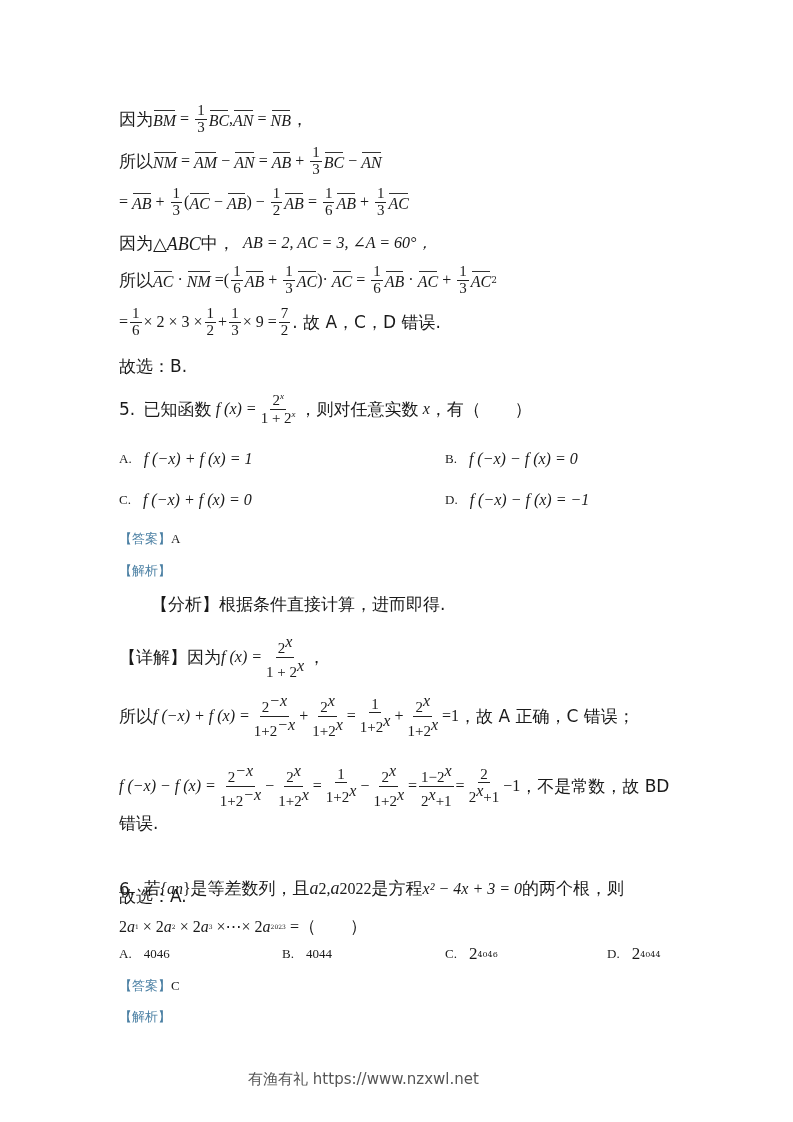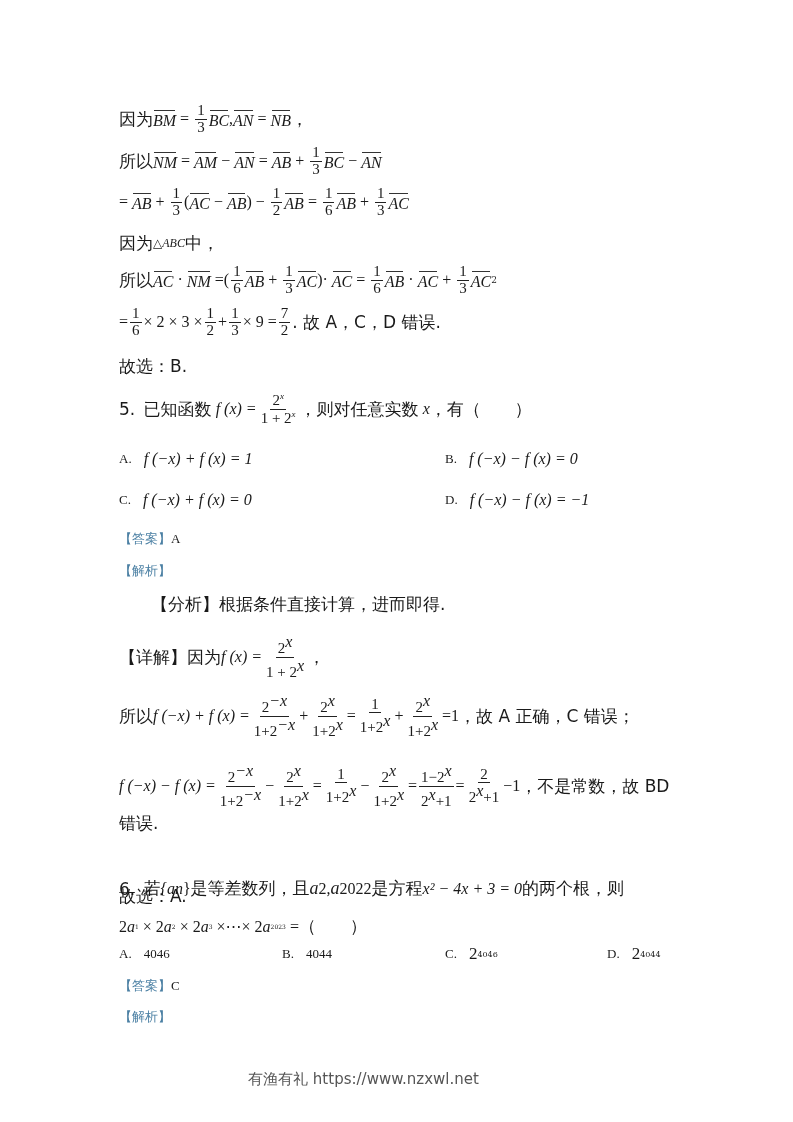--- a/index.html
+++ b/index.html
@@ -88,22 +88,23 @@
     <span class="n">&nbsp;+&nbsp;</span>
   <span class="frac">
       <span class="num">1</span>
       <span class="den">3</span>
     </span>
   <span class="vec">AC</span>
 </div>
 
 <div class="line" style="top:232px;">
   <span class="cn">因为</span>
-  <span class="m" style="font-size:12px;">△ABC</span>
+  <span class="m" style="font-size:18px;">△ABC</span>
   <span class="cn">中，</span>&nbsp;&nbsp;
+  <span class="m">AB = 2, AC = 3, ∠A = 60°，</span>
 </div>
 
 <div class="line" style="top:264px;">
   <span class="cn">所以</span>
   <span class="vec">AC</span>
     <span class="n">&nbsp;·&nbsp;</span>
   <span class="vec">NM</span>
     <span class="n">&nbsp;=(</span>
   <span class="frac">
       <span class="num">1</span>

